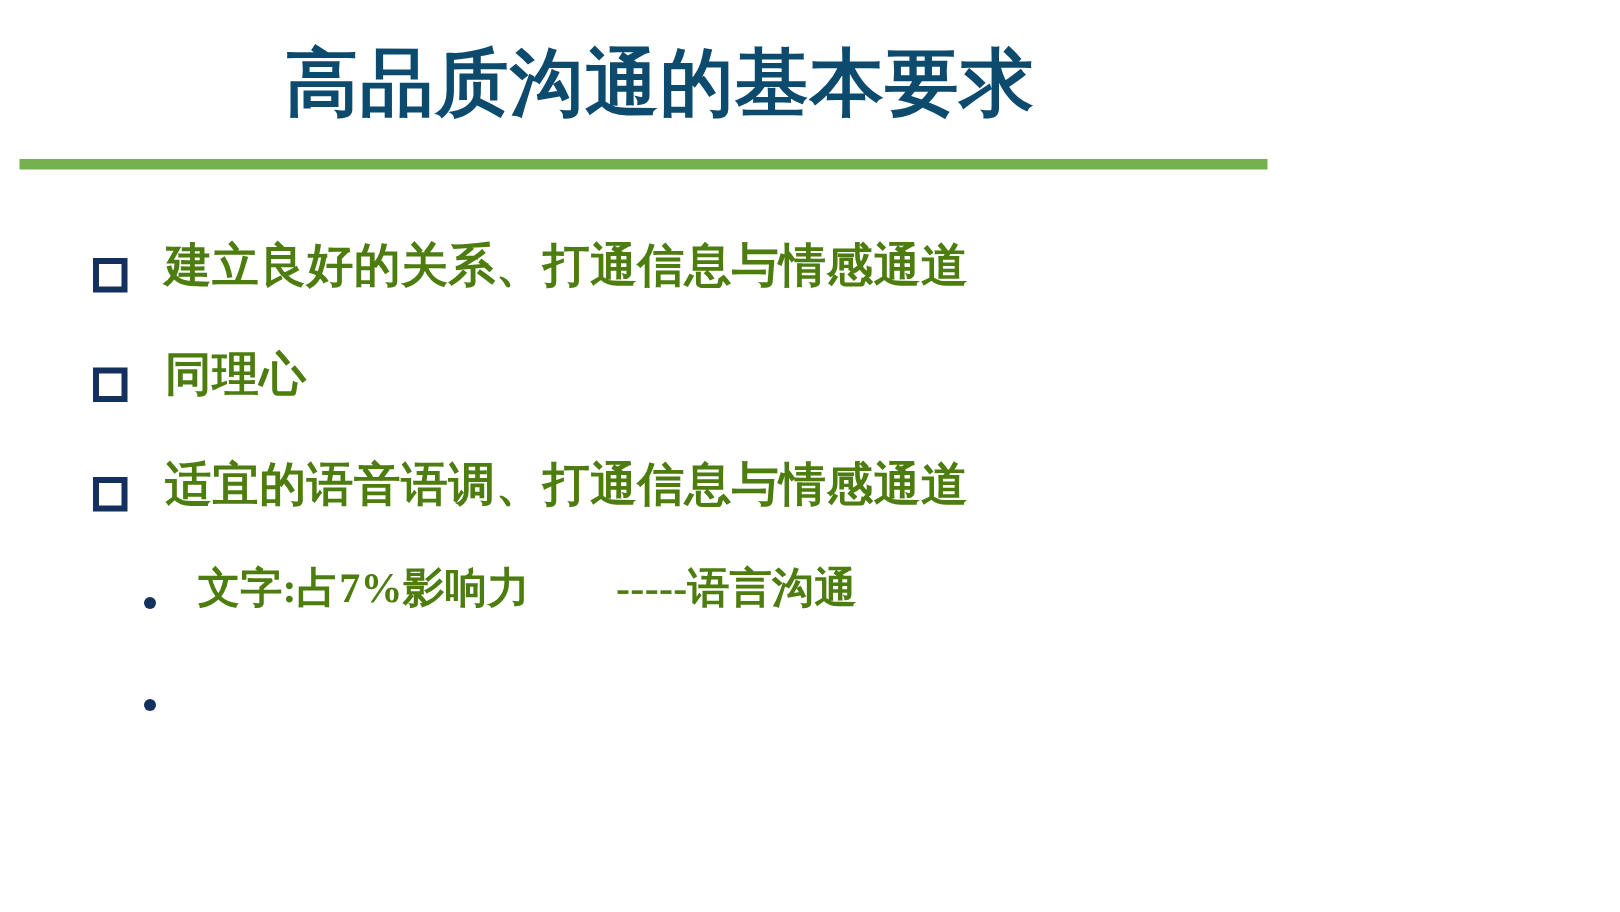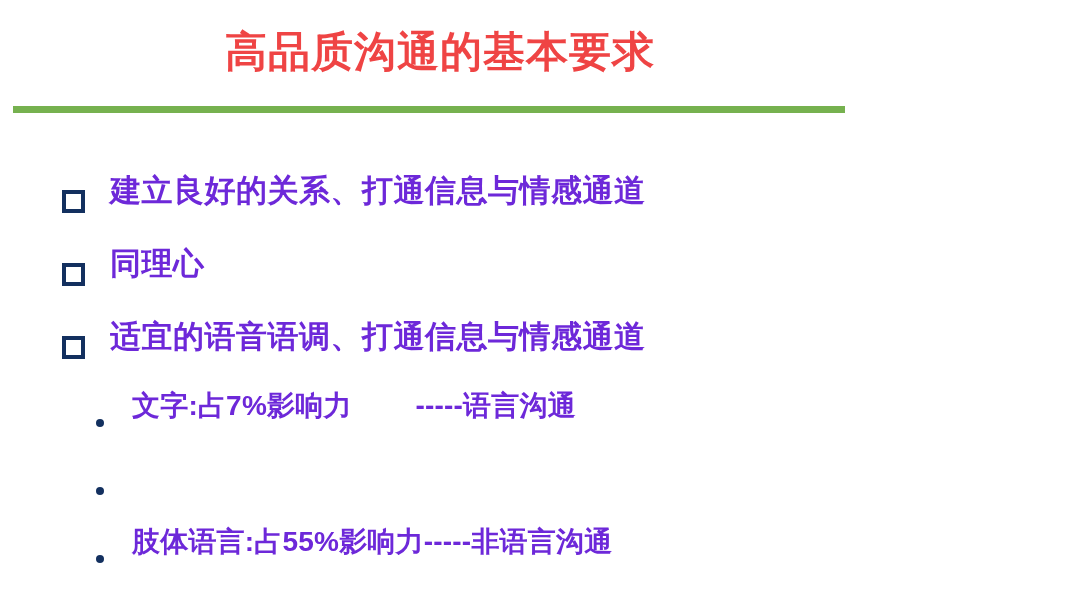--- a/index.html
+++ b/index.html
@@ -19,25 +19,25 @@
     -webkit-font-smoothing: antialiased;
   }
 
   
   .slide-title {
     position: absolute;
     left: 0;
     top: 28px;
     width: 880px;
     text-align: center;
-    font-size: 42px;
+    font-size: 49px;
     font-weight: bold;
     line-height: 1.15;
     letter-spacing: 1px;
-    color: #ef4444;
+    color: #0c4a6e;
     white-space: nowrap;
   }
 
   
   .title-rule {
     position: absolute;
     left: 13px;
     top: 106px;
     width: 832px;
     height: 7px;
@@ -48,22 +48,23 @@
   .body-list {
     position: absolute;
     left: 0;
     top: 140px;
     width: 1080px;
   }
 
   .bullet-row {
     position: relative;
     display: flex;
-    align-items: flex-end;
-    color: #6d28d9;
+    align-items: center;
+    color: #4d7c0f;
+    font-family: Liberation Serif, serif;
   }
 
   
   .level1 {
     padding-left: 62px;
     height: 73px;
     font-size: 31px;
     font-weight: bold;
     line-height: 44px;
   }
@@ -138,20 +139,16 @@
 
     <div class="bullet-row level2">
       <span class="marker-dot"></span>
       <span class="bullet-text">文字:占7%影响力        -----语言沟通</span>
     </div>
 
     <div class="bullet-row level2">
       <span class="marker-dot"></span>
     </div>
 
-    <div class="bullet-row level2">
-      <span class="marker-dot"></span>
-      <span class="bullet-text">肢体语言:占55%影响力-----非语言沟通</span>
-    </div>
 
   </div>
 
 </div>
 
 </body></html>

